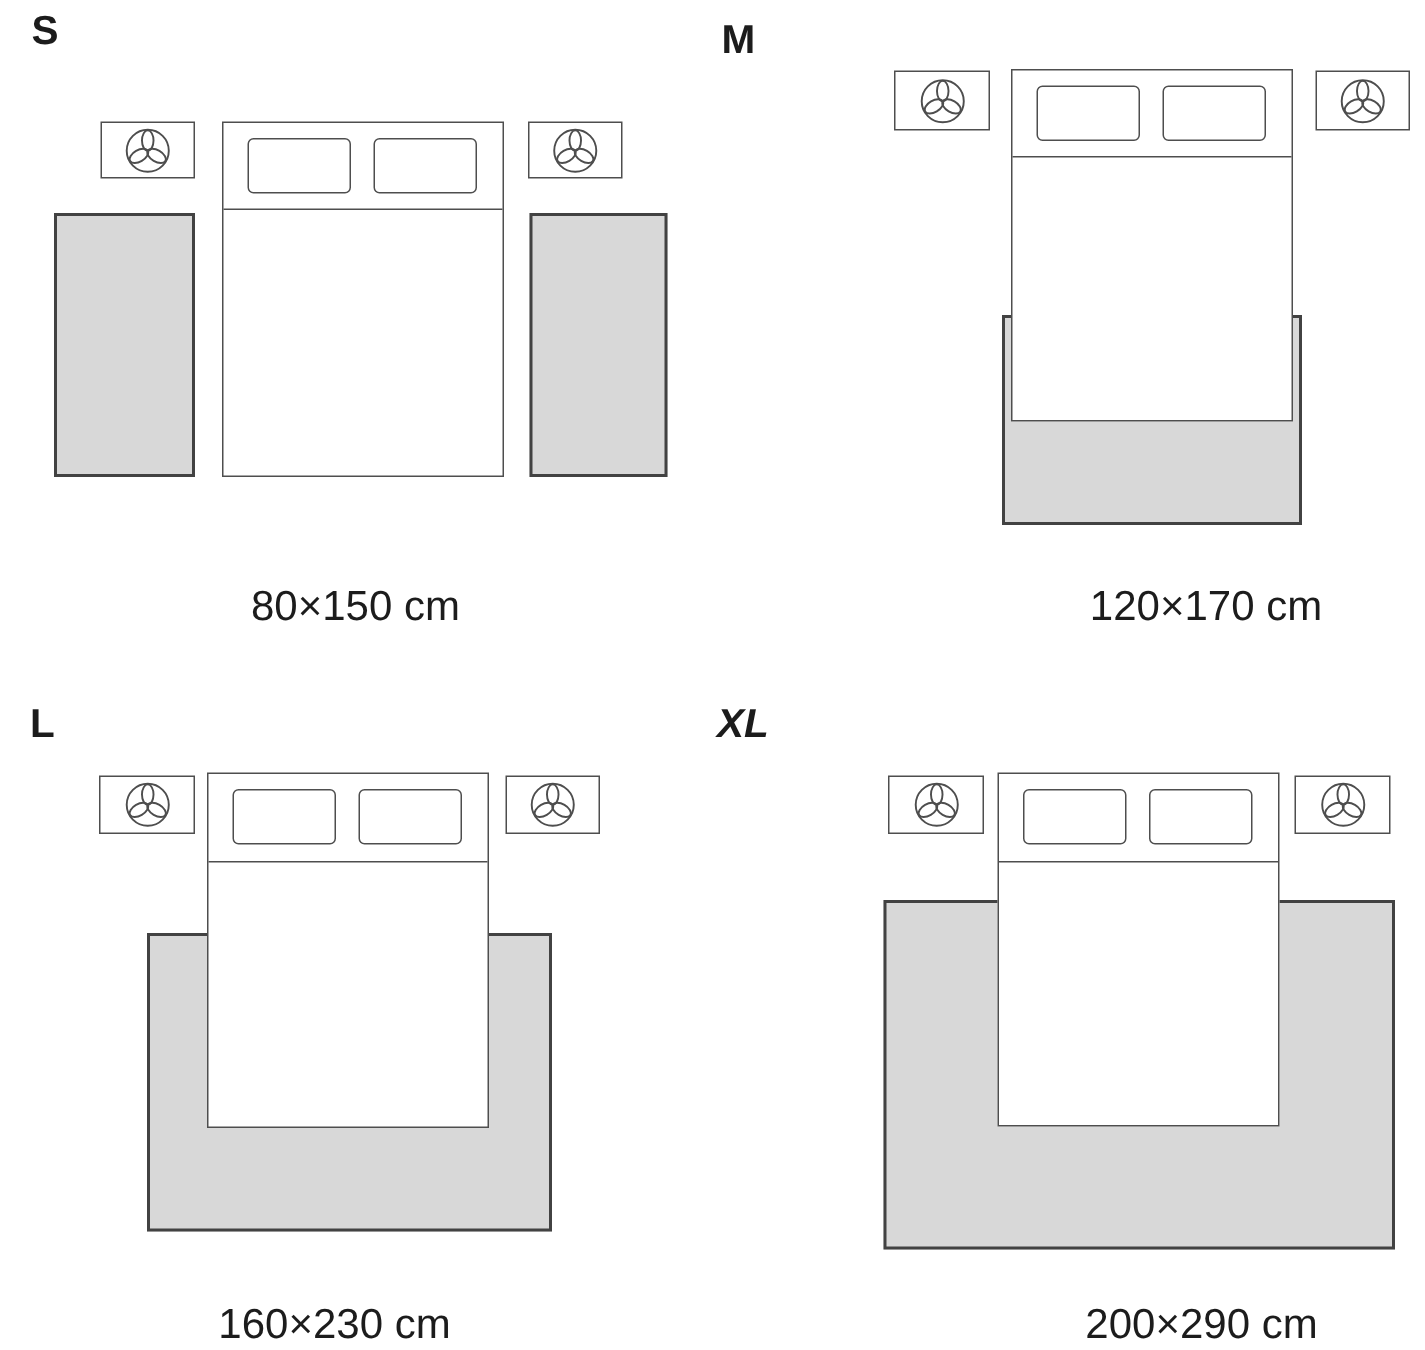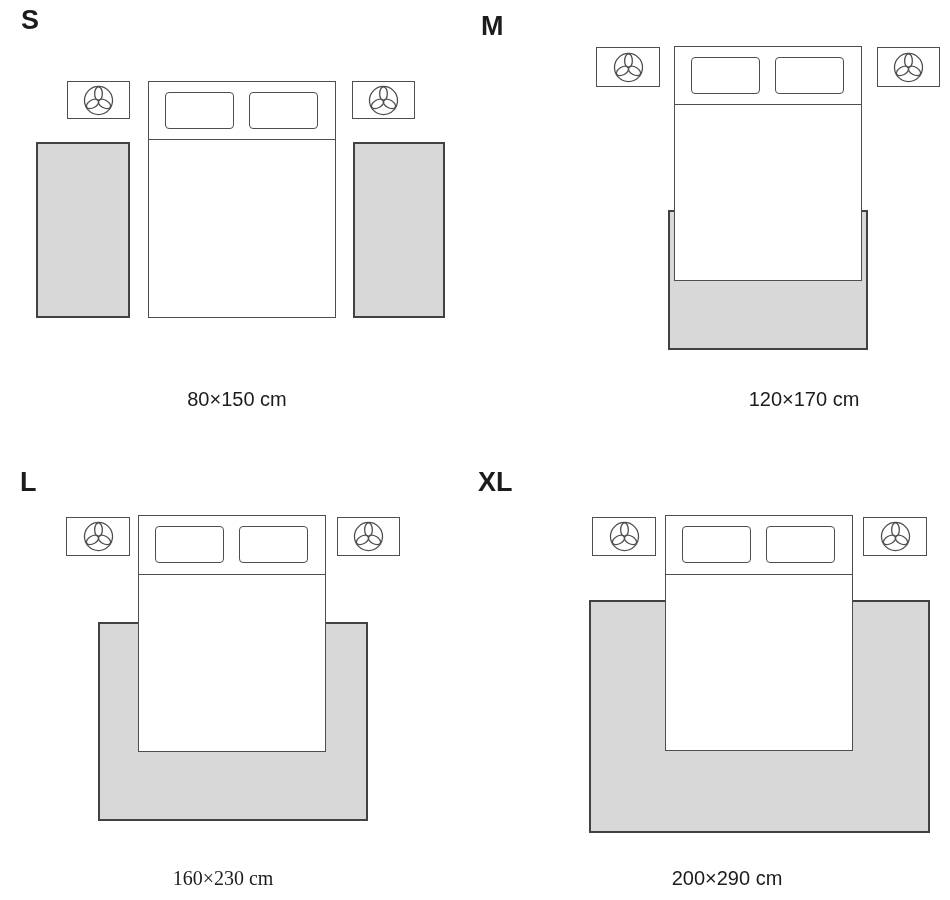--- a/index.html
+++ b/index.html
@@ -27,21 +27,21 @@
     position:absolute;
     margin:0;
     font-size:27px;
     font-weight:700;
     line-height:1.1;
     color:var(--text);
   }
   .caption{
     position:absolute;
     margin:0;
-    font-size:20px;
+    font-size:28px;
     font-weight:400;
     line-height:1.2;
     color:var(--text);
     transform:translateX(-50%);
     white-space:nowrap;
   }
   .rug{
     position:absolute;
     background:var(--rug-fill);
     border:2px solid var(--rug-border);
@@ -104,30 +104,30 @@
   .q-m .headboard{height:58px;}
   .q-m .caption{left:804px;top:387px;}
 
   
   .q-l .letter{left:20px;top:468px;}
   .q-l .rug-main{left:98px;top:622px;width:270px;height:199px;}
   .q-l .ns-left {left:66px; top:517px;width:64px;height:39px;}
   .q-l .ns-right{left:337px;top:517px;width:63px;height:39px;}
   .q-l .bed{left:138px;top:515px;width:188px;height:237px;}
   .q-l .headboard{height:59px;}
-  .q-l .caption{left:223px;top:866px;font-family:Liberation Serif, serif;}
-
-  
-  .q-xl .letter{left:478px;top:468px;}
+  .q-l .caption{left:223px;top:866px;}
+
+  
+  .q-xl .letter{left:478px;top:468px;font-style:italic;}
   .q-xl .rug-main{left:589px;top:600px;width:341px;height:233px;}
   .q-xl .ns-left {left:592px;top:517px;width:64px;height:39px;}
   .q-xl .ns-right{left:863px;top:517px;width:64px;height:39px;}
   .q-xl .bed{left:665px;top:515px;width:188px;height:236px;}
   .q-xl .headboard{height:59px;}
-  .q-xl .caption{left:727px;top:866px;}
+  .q-xl .caption{left:801px;top:866px;}
 </style>
 </head>
 <body>
 
 <div class="canvas">
 
   <section class="quadrant q-s">
     <h2 class="letter">S</h2>
 
     <div class="rug rug-left"></div>

